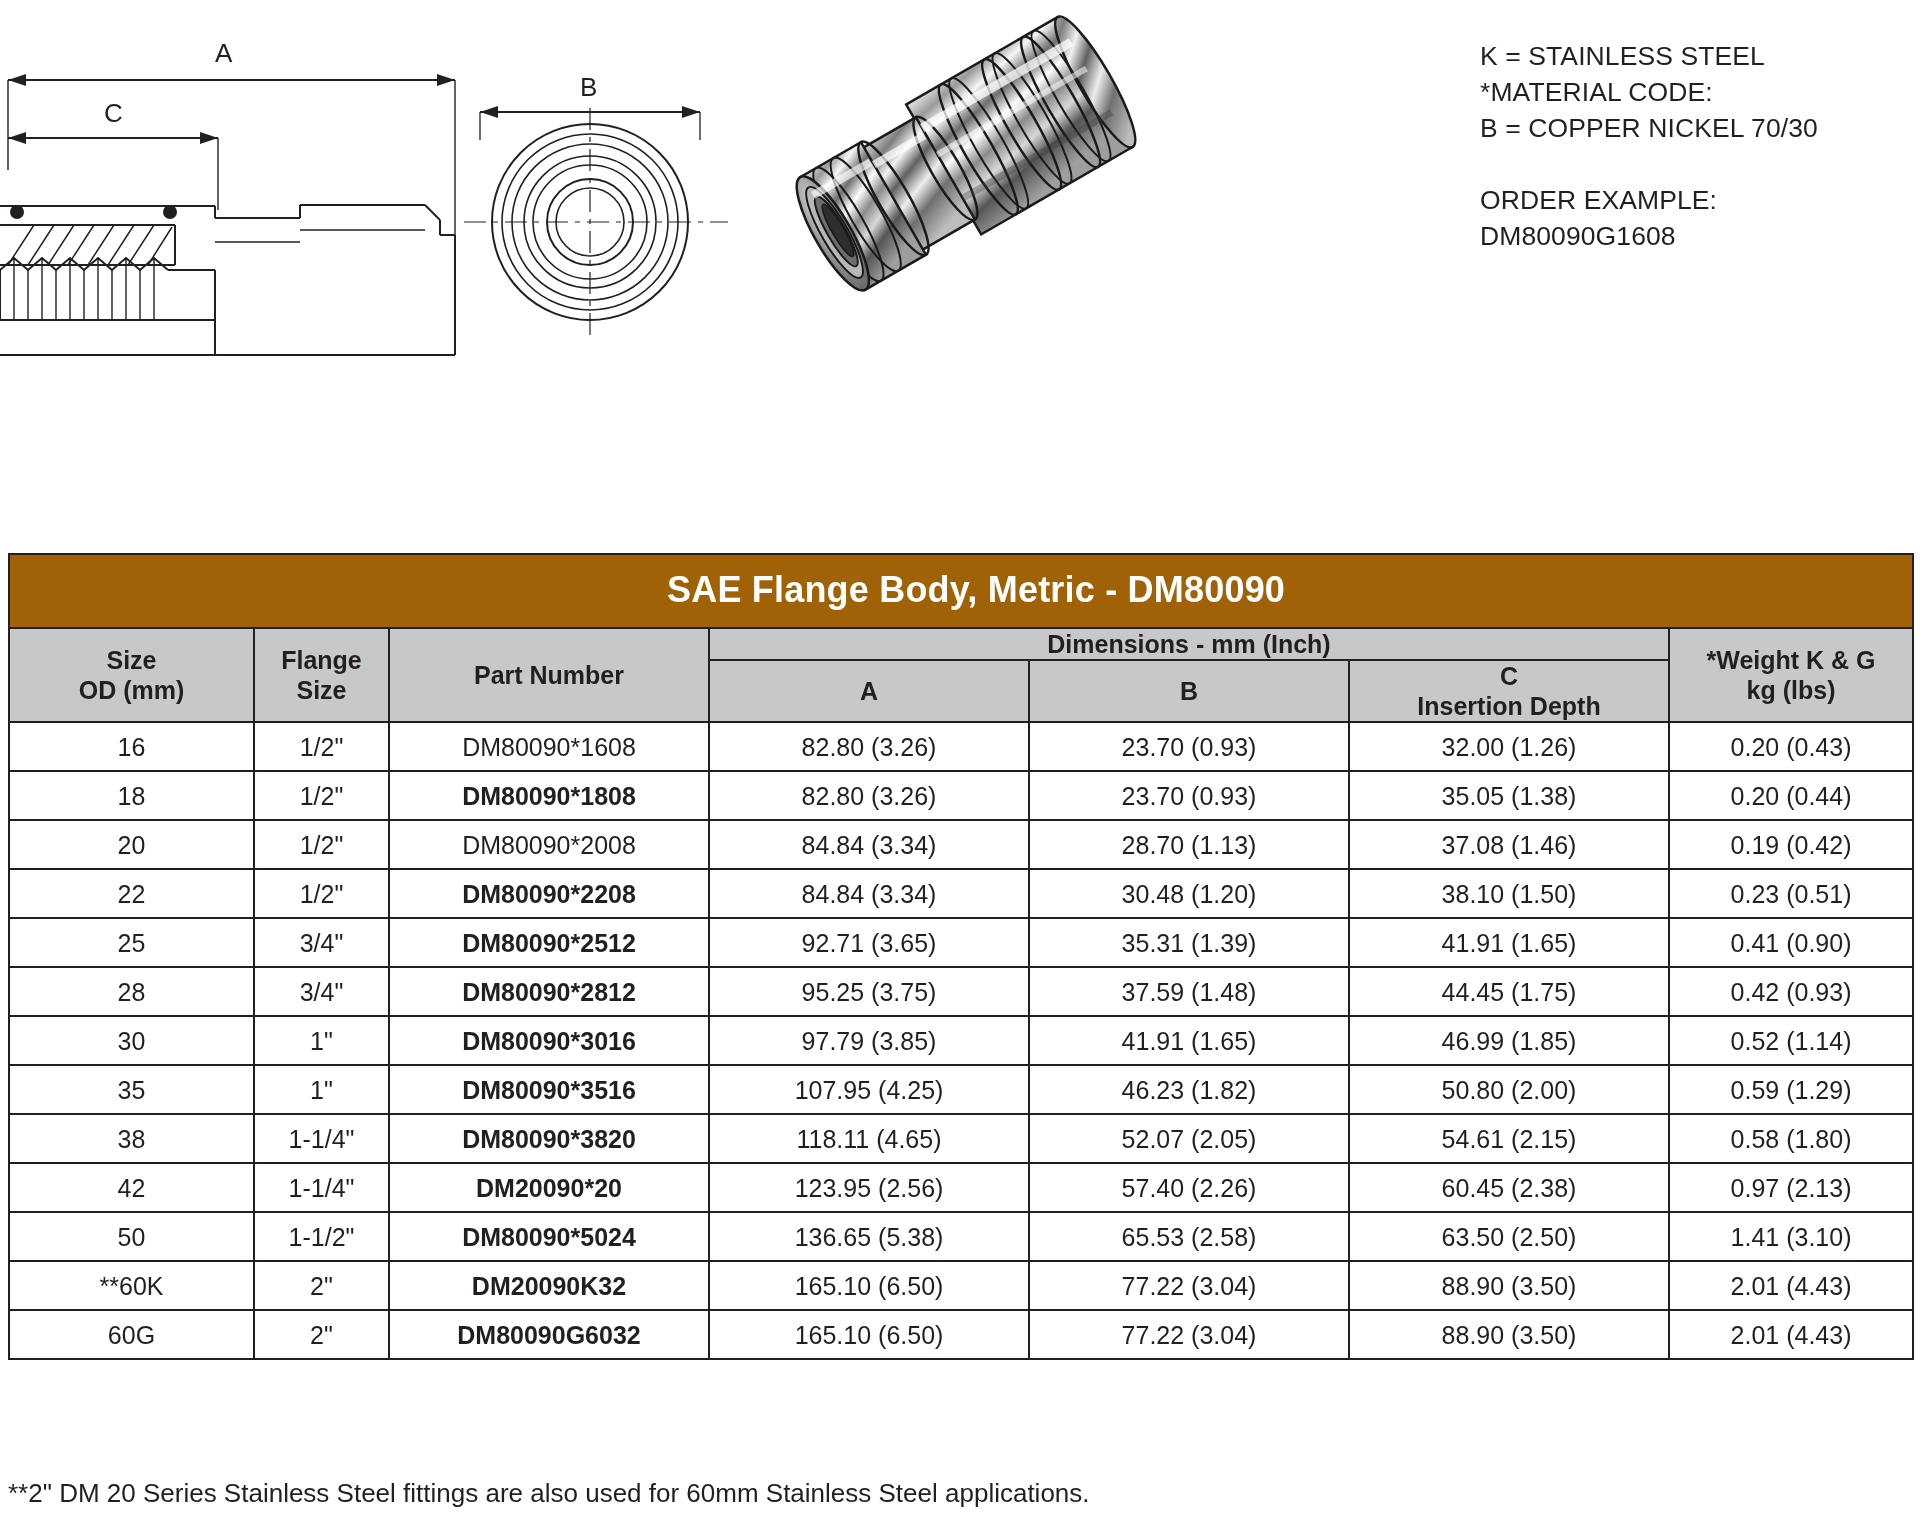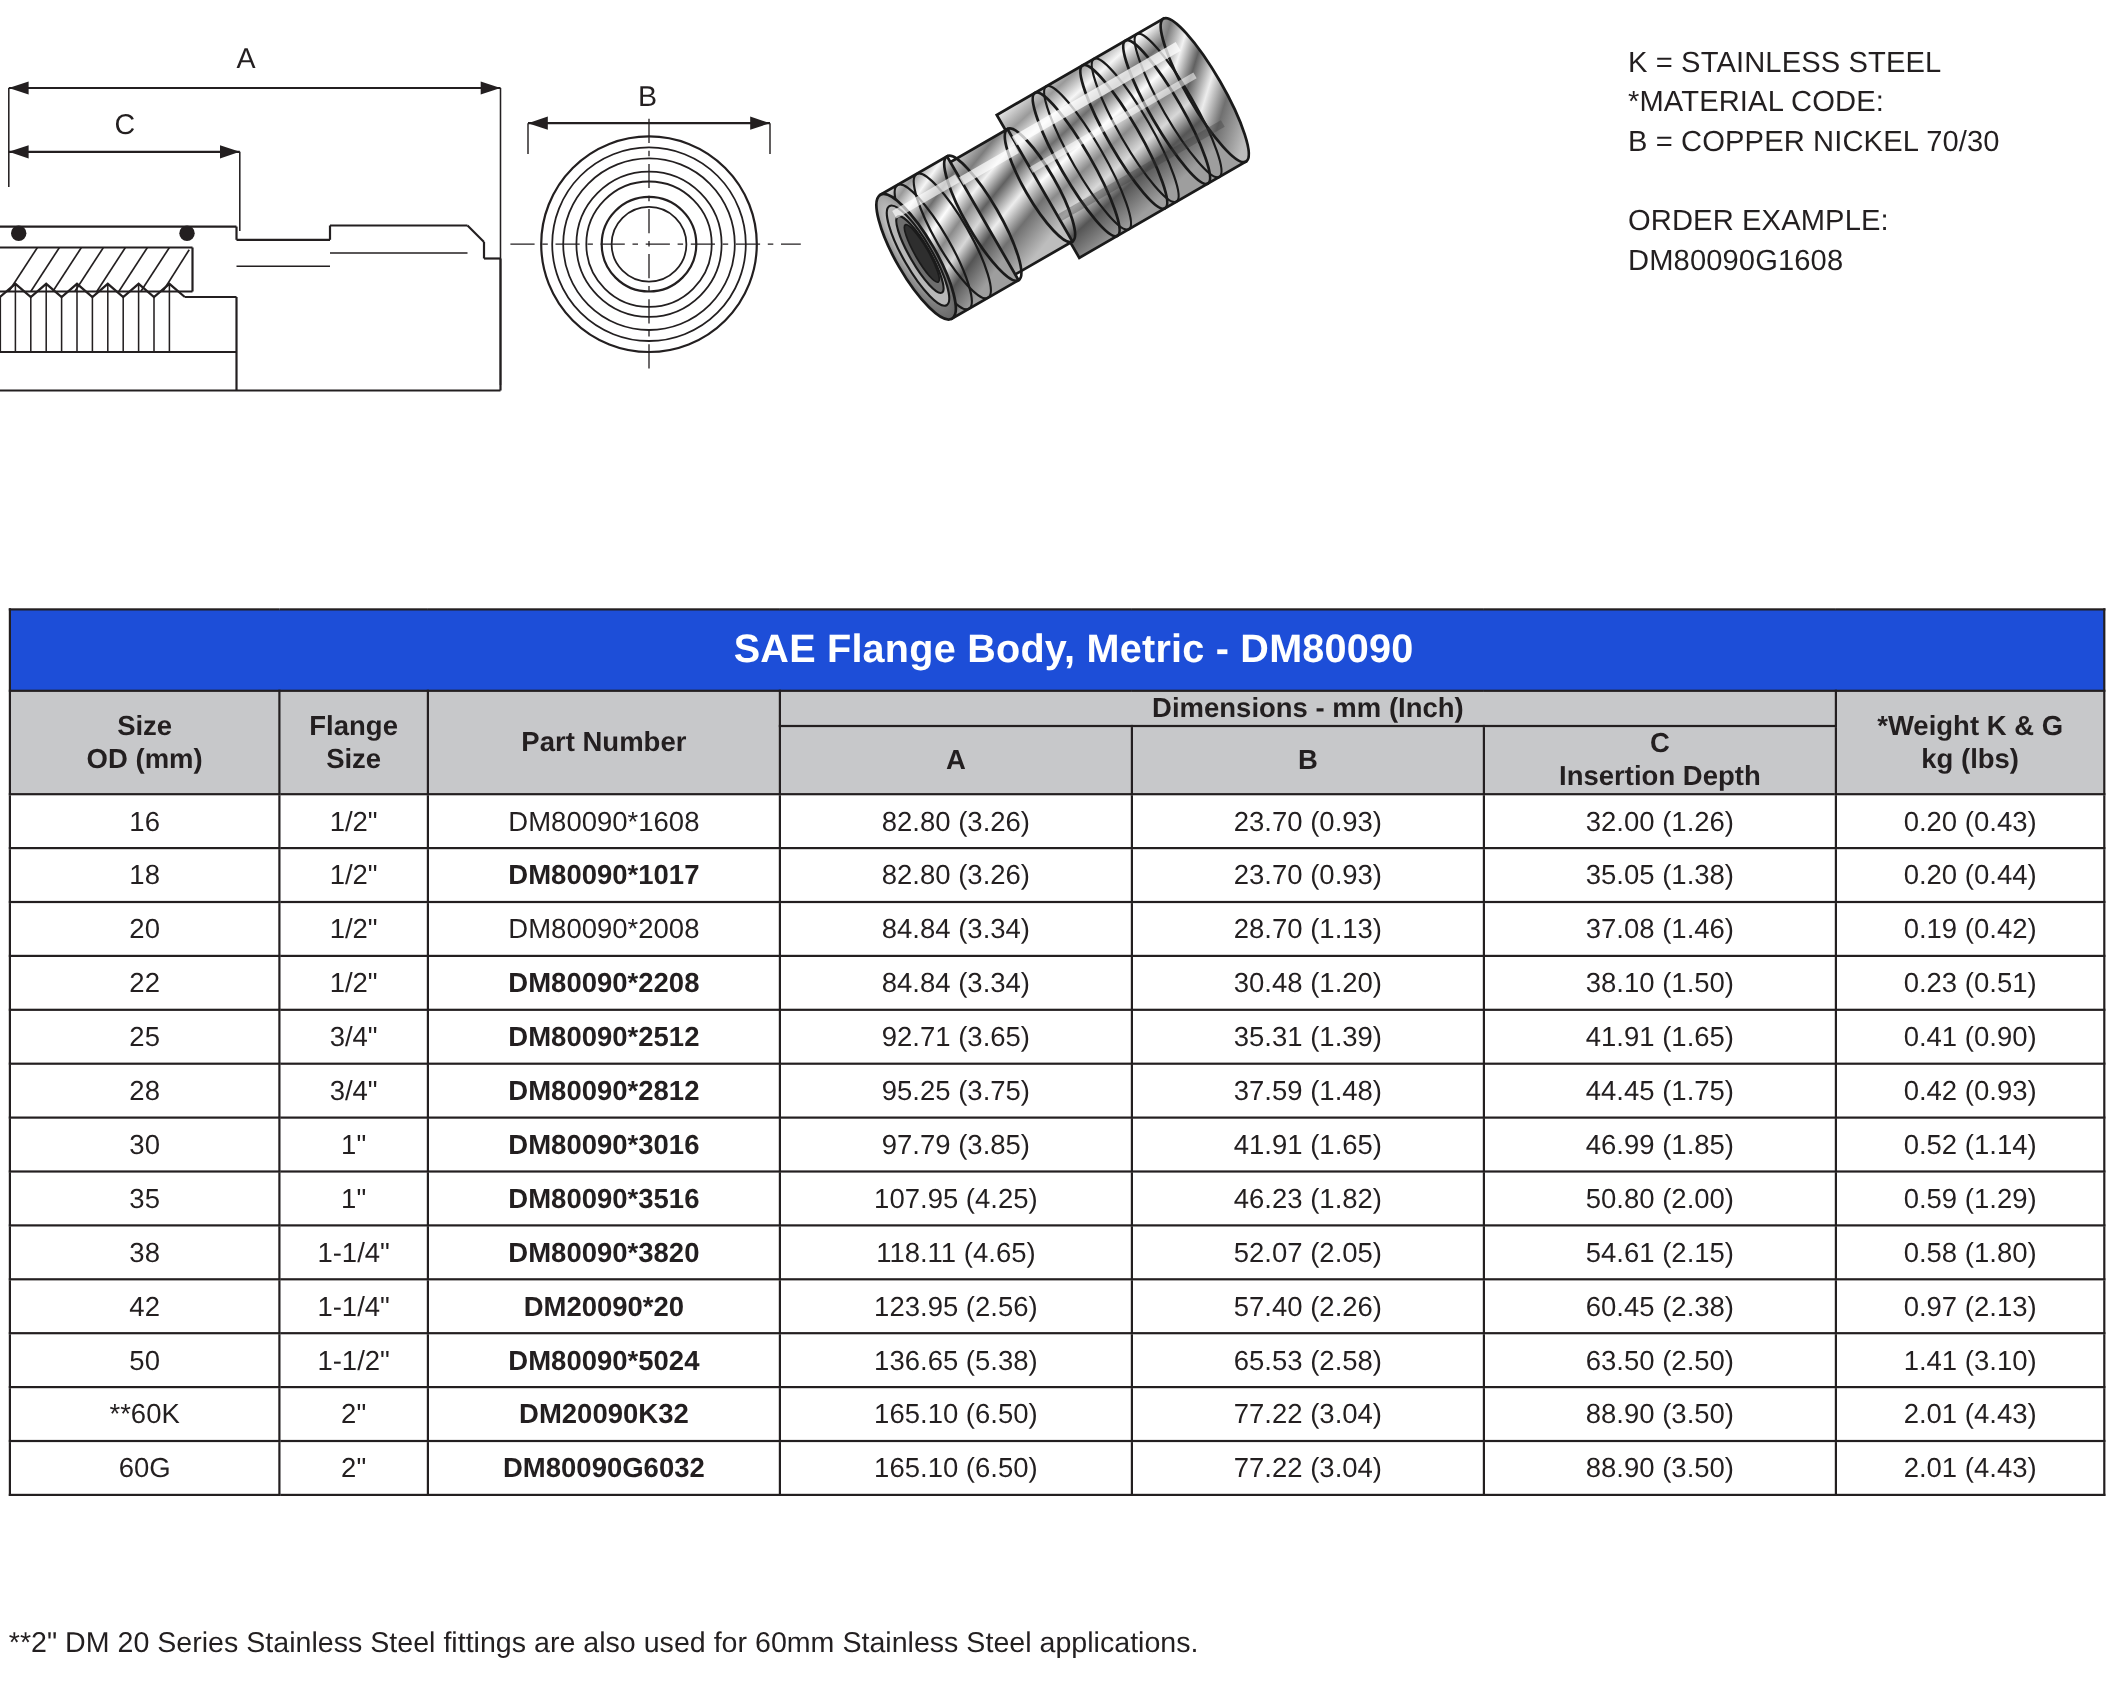--- a/index.html
+++ b/index.html
@@ -78,21 +78,21 @@
     width: 1904px;
     table-layout: fixed;
   }
   table.spec td, table.spec th {
     border: 2px solid #231f20;
     padding: 0;
     text-align: center;
     vertical-align: middle;
   }
   .title-bar {
-    background: #1d4ed8;
+    background: #a16207;
     color: #ffffff;
     text-align: left;
     font-weight: bold;
     font-size: 36px;
     padding: 14px 0 16px 30px !important;
     border: 2px solid #231f20 !important;
     font-stretch: condensed;
     letter-spacing: 0.2px;
     height: 74px;
   }
@@ -354,21 +354,21 @@
           <td>1/2"</td>
           <td class="pn">DM80090*1608</td>
           <td>82.80 (3.26)</td>
           <td>23.70 (0.93)</td>
           <td>32.00 (1.26)</td>
           <td>0.20 (0.43)</td>
         </tr>
         <tr class="bold">
           <td>18</td>
           <td>1/2"</td>
-          <td class="pn">DM80090*1017</td>
+          <td class="pn">DM80090*1808</td>
           <td>82.80 (3.26)</td>
           <td>23.70 (0.93)</td>
           <td>35.05 (1.38)</td>
           <td>0.20 (0.44)</td>
         </tr>
         <tr>
           <td>20</td>
           <td>1/2"</td>
           <td class="pn">DM80090*2008</td>
           <td>84.84 (3.34)</td>

